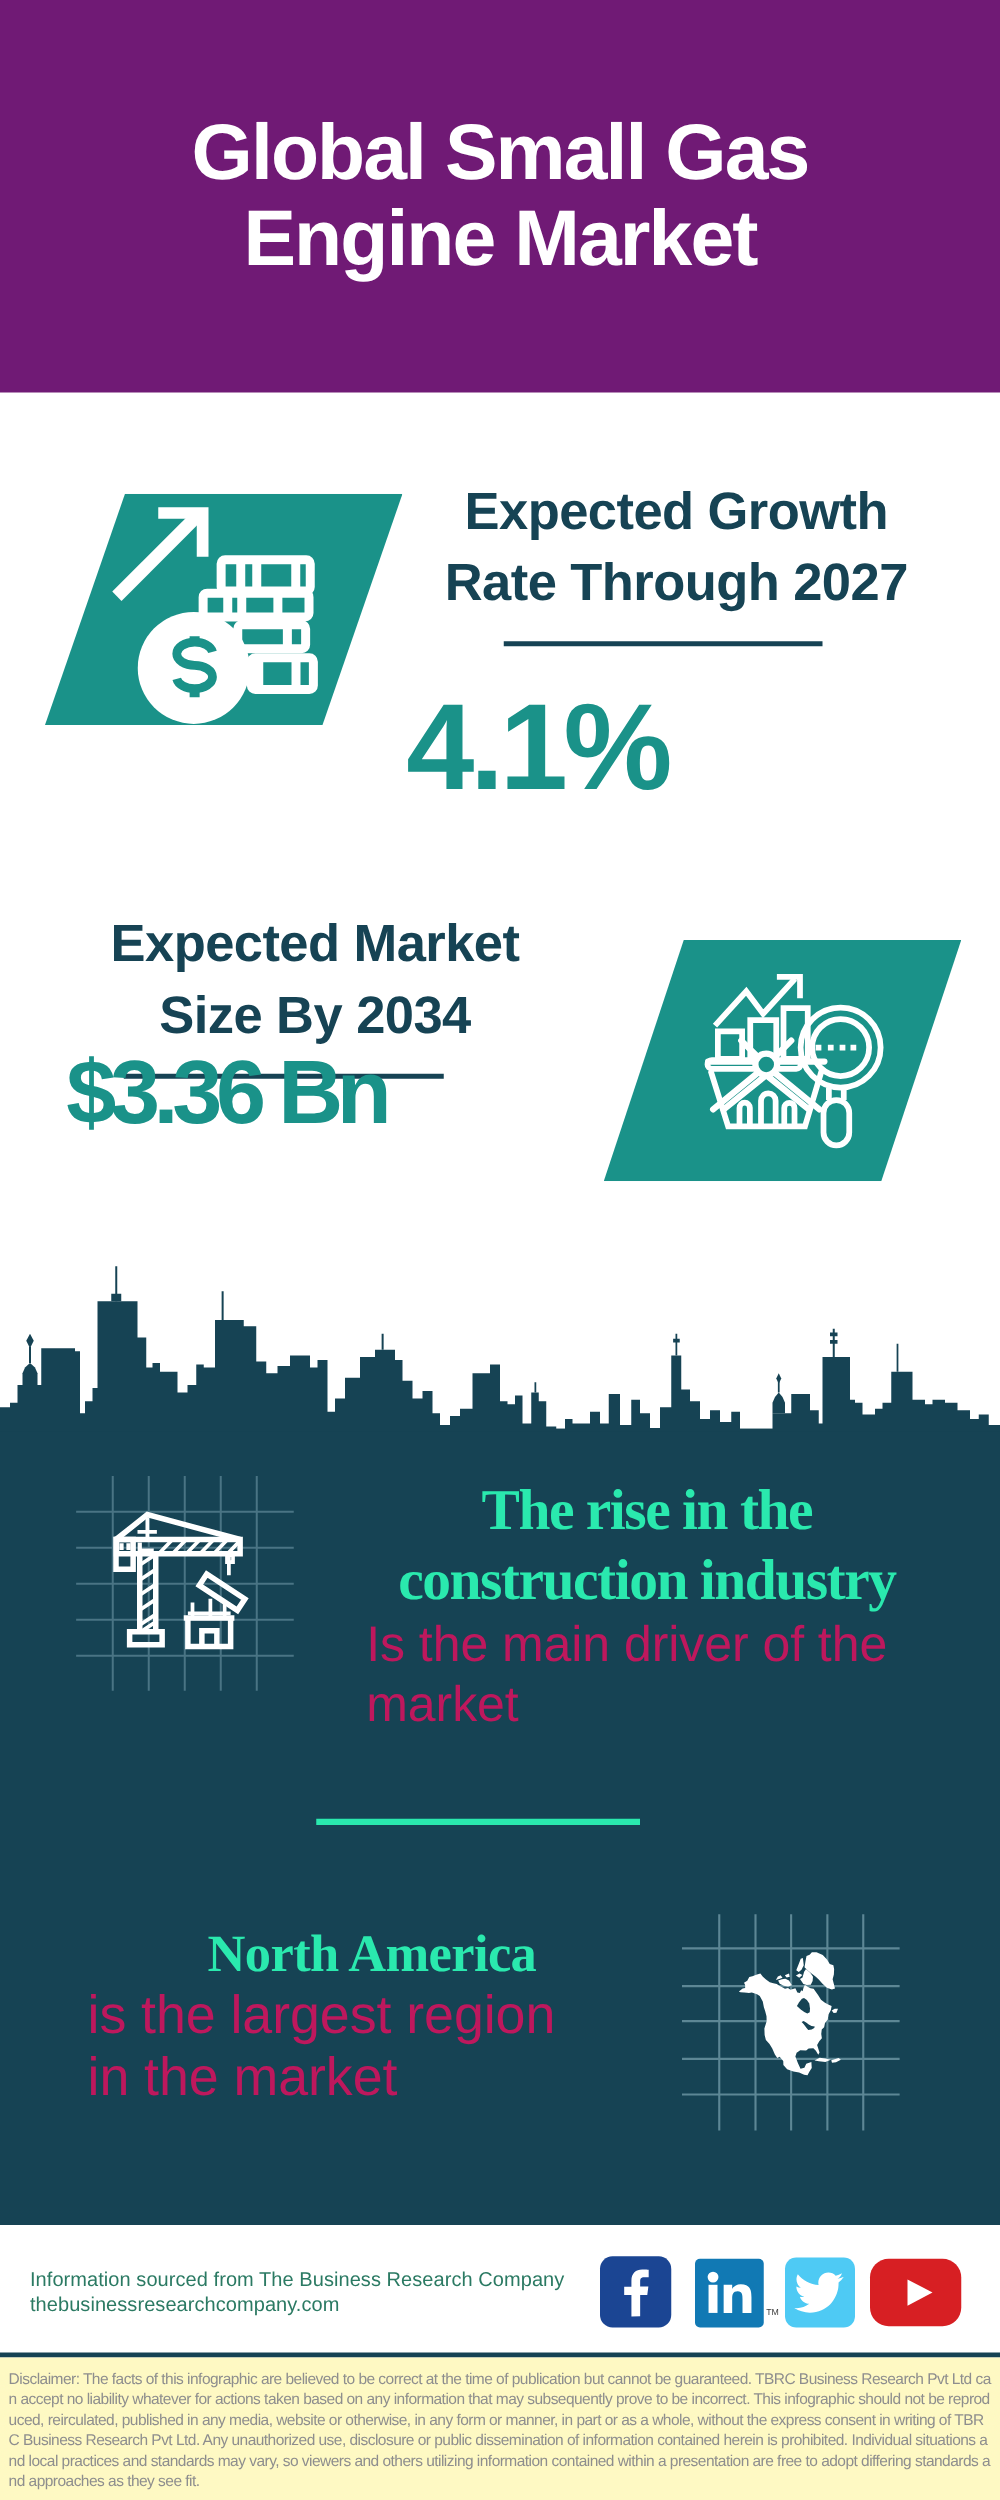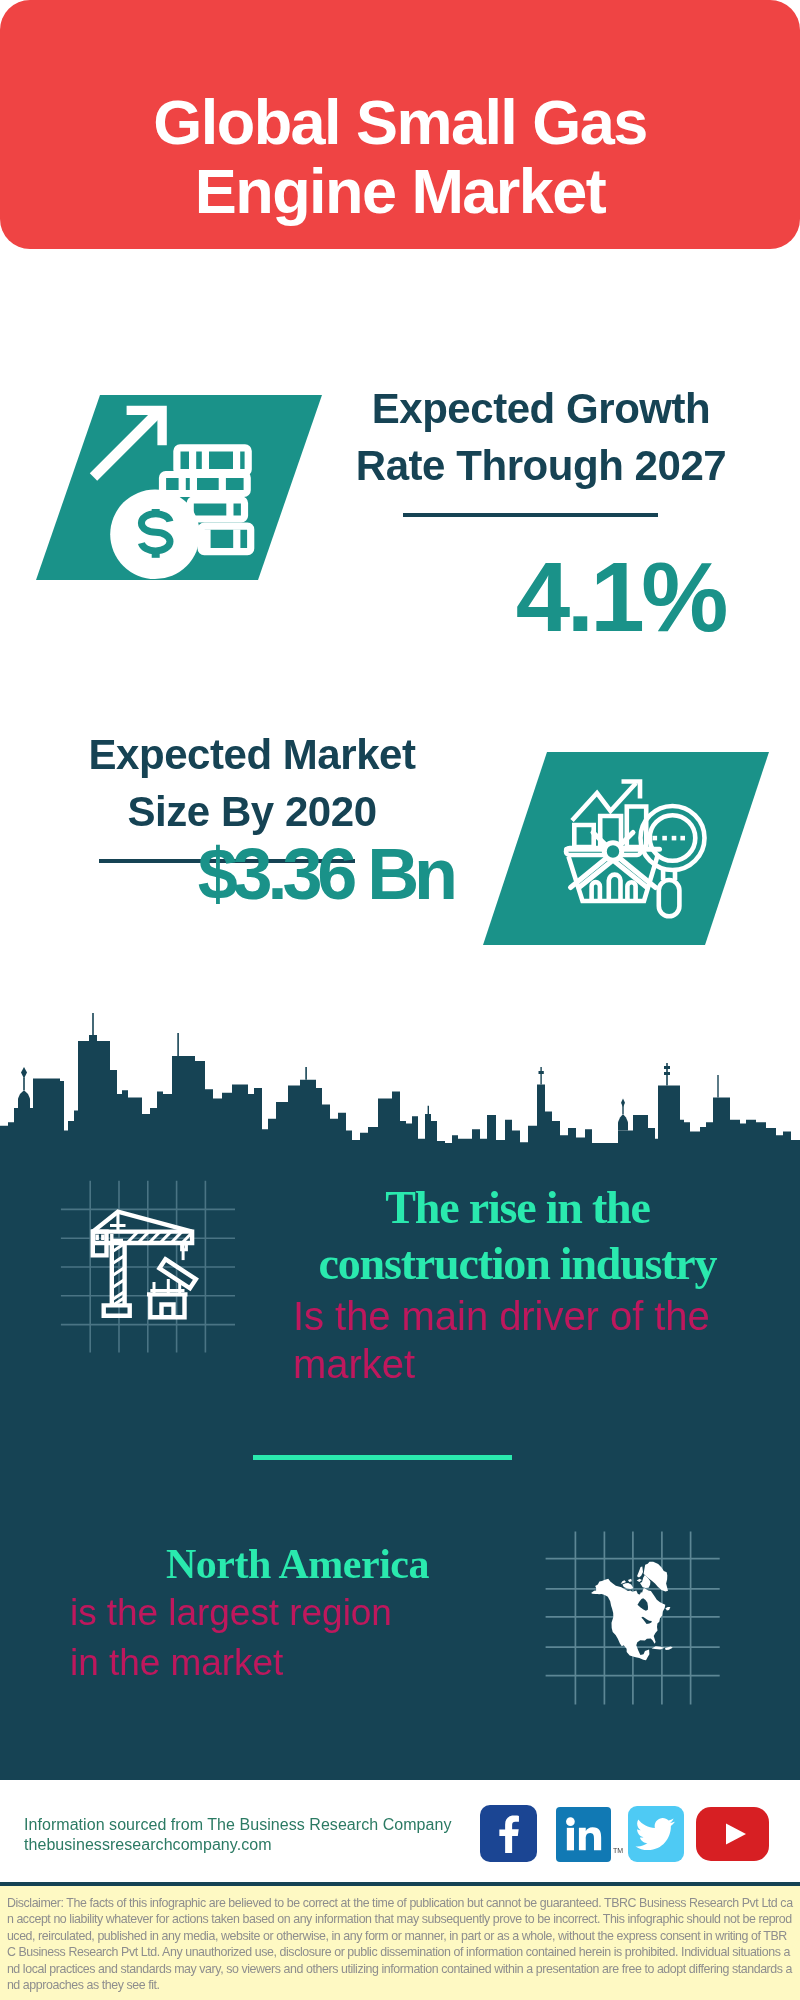--- a/index.html
+++ b/index.html
@@ -1,32 +1,32 @@
 <!DOCTYPE html>
 <html><head>
 <meta charset="utf-8">
 <title>Global Small Gas Engine Market</title>
 <style>
   html,body{margin:0;padding:0;background:#fff;}
   body{width:800px;height:2000px;font-family:"Liberation Sans",sans-serif;overflow:hidden;-webkit-font-smoothing:antialiased;}
   .page{position:relative;width:800px;height:2000px;background:#fff;overflow:hidden;}
 
   
-  .header{position:absolute;left:0;top:0;width:800px;height:249px;background:#ef4444;border-radius:30px;}
+  .header{position:absolute;left:0;top:0;width:800px;height:314px;background:#701a75;}
   .header-title{position:absolute;left:0;top:88px;width:800px;text-align:center;color:#fff;
     font-size:63px;line-height:69px;font-weight:bold;letter-spacing:-1.55px;white-space:pre-line;}
 
   
   .para{position:absolute;background:#1a9289;}
   .para1{left:36px;top:395px;width:286px;height:185px;clip-path:polygon(64px 0,286px 0,222px 185px,0 185px);}
   .para2{left:483px;top:752px;width:286px;height:193px;clip-path:polygon(64px 0,286px 0,222px 193px,0 193px);}
   .ico{position:absolute;}
   .stat-title{position:absolute;text-align:center;color:#164354;font-weight:bold;font-size:42px;line-height:57px;letter-spacing:-0.45px;white-space:pre-line;}
   .rule{position:absolute;height:4px;background:#164354;}
-  .stat-value{position:absolute;text-align:right;color:#1a9289;font-weight:bold;letter-spacing:-2px;}
+  .stat-value{position:absolute;text-align:left;color:#1a9289;font-weight:bold;letter-spacing:-2px;}
 
   
   .dark{position:absolute;left:0;top:1143px;width:800px;height:637px;background:#164354;}
   .skyline{position:absolute;left:0;top:1005px;width:800px;height:140px;}
 
   
   .ins-hi{position:absolute;text-align:center;color:#2ae9ae;font-weight:bold;font-size:46px;line-height:56.3px;letter-spacing:-1.2px;white-space:pre-line;font-family:Liberation Serif, serif;}
   .ins-bd{position:absolute;text-align:left;color:#be185d;font-weight:normal;font-size:40px;line-height:47.5px;letter-spacing:-0.05px;white-space:pre-line;}
   .mint-rule{position:absolute;height:5px;background:#2ae9ae;}
   .footer{position:absolute;left:0;top:1780px;width:800px;height:103px;background:#fff;}
@@ -115,21 +115,21 @@
     </g>
     <circle cx="58" cy="86.5" r="8.7" fill="#1a9289" stroke="#ffffff" stroke-width="5"></circle>
     <g fill="#ffffff">
       <rect x="97.5" y="70.8" width="4.6" height="4.6"></rect>
       <rect x="107.3" y="70.8" width="4.6" height="4.6"></rect>
       <rect x="116.7" y="70.8" width="4.6" height="4.6"></rect>
       <rect x="125.4" y="70.8" width="4.6" height="4.6"></rect>
     </g>
   </svg>
   <div class="stat-title" style="left:52px;top:726px;width:400px;">Expected Market
-Size By 2020</div>
+Size By 2034</div>
   <div class="rule" style="left:99px;top:859px;width:256px;"></div>
   <div class="stat-value" style="left:53px;top:828px;width:400px;font-size:72px;line-height:92px;letter-spacing:-5.1px;">$3.36 Bn</div>
 
   <div class="dark"></div>
   <svg class="skyline" viewBox="0 0 800 140" preserveAspectRatio="none">
     <path fill="#164354" d="M0 120.7 L8 120.7 L8 117.2 L14 117.2 L14 103 L33 103 L33 73.5 L60 73.5 L60 75.9 L64 75.9 L64 125.5 L68 125.5 L68 116 L74 116 L74 105.4 L78 105.4 L78 36 L110 36 L110 65 L117 65 L117 88.9 L122 88.9 L122 85.3 L128 85.3 L128 92.4 L142 92.4 L142 108.9 L150 108.9 L150 103 L157 103 L157 86.5 L163 86.5 L163 88.9 L172 88.9 L172 51 L195 51 L195 56 L205 56 L205 84.2 L213 84.2 L213 93.6 L222 93.6 L222 87.7 L232 87.7 L232 79.4 L248 79.4 L248 88.9 L254 88.9 L254 83 L262 83 L262 124.3 L268 124.3 L268 113.7 L276 113.7 L276 97.1 L288 97.1 L288 80.6 L300 80.6 L300 74.7 L316 74.7 L316 83 L322 83 L322 99.5 L330 99.5 L330 113.7 L338 113.7 L338 107.8 L346 107.8 L346 125.5 L352 125.5 L352 134.9 L360 134.9 L360 127.8 L368 127.8 L368 121.9 L378 121.9 L378 93.6 L392 93.6 L392 86.5 L400 86.5 L400 116 L406 116 L406 118.4 L412 118.4 L412 111.3 L418 111.3 L418 133.7 L425 133.7 L425 108.9 L431 108.9 L431 116 L437 116 L437 136.1 L445 136.1 L445 138 L452 138 L452 130.2 L458 130.2 L458 133.7 L472 133.7 L472 124.3 L480 124.3 L480 133.7 L487 133.7 L487 110.1 L496 110.1 L496 134.9 L505 134.9 L505 114.8 L512 114.8 L512 125.5 L520 125.5 L520 137.3 L528 137.3 L528 120.7 L537 120.7 L537 79.4 L545 79.4 L545 106.6 L552 106.6 L552 116 L560 116 L560 130.2 L568 130.2 L568 123.1 L576 123.1 L576 132.5 L585 132.5 L585 124.3 L592 124.3 L592 138 L600 138 L600 138 L618 138 L618 125.5 L633 125.5 L633 110.1 L648 110.1 L648 123.1 L655 123.1 L655 133.7 L658 133.7 L658 80.6 L680 80.6 L680 114.8 L684 114.8 L684 117.2 L690 117.2 L690 126.6 L700 126.6 L700 121.9 L706 121.9 L706 117.2 L713 117.2 L713 92.4 L730 92.4 L730 114.8 L740 114.8 L740 118.4 L746 118.4 L746 114.8 L756 114.8 L756 117.2 L766 117.2 L766 123.1 L776 123.1 L776 130.2 L783 130.2 L783 126.6 L791 126.6 L791 134.9 L800 134.9 L800 140 L0 140 Z"></path>
     <path fill="#164354" d="M18 103 L18 93.6 L20 88.9 L24 85.3 L28 88.9 L30 93.6 L30 103 Z"></path>
     <path fill="#164354" d="M23.2 85.3 L23.2 72.4 L24.8 72.4 L24.8 85.3 Z"></path>
     <path fill="#164354" d="M24 62 L27 67.5 L24 73.5 L21 67.5 Z"></path>
     <path fill="#164354" d="M92.2 36 L92.2 8 L93.8 8 L93.8 36 Z"></path>
@@ -190,21 +190,21 @@
       <path d="M106.5 142.2 L106.5 129.5 L118.5 129.5 L118.5 142.2"></path>
     </g>
   </svg>
   <div class="ins-hi" style="left:293px;top:1180px;width:449px;">The rise in the
 construction industry</div>
   <div class="ins-bd" style="left:293px;top:1293px;width:449px;">Is the main driver of the
 market</div>
   <div class="mint-rule" style="left:253px;top:1455px;width:259px;"></div>
 
   <div class="ins-hi" style="left:73px;top:1536px;width:449px;font-size:42px;letter-spacing:-0.5px;">North America</div>
-  <div class="ins-bd" style="left:70px;top:1588px;width:449px;font-size:37px;line-height:49.7px;">is the largest region
+  <div class="ins-bd" style="left:70px;top:1588px;width:449px;font-size:43px;line-height:49.7px;">is the largest region
 in the market</div>
 
   <svg class="ico" style="left:540px;top:1525px;width:190px;height:185px" viewBox="0 0 190 185">
     <g stroke="#5d8795" stroke-width="1.7" fill="none">
       <path d="M35.4 6.4 V179.4 M64.4 6.4 V179.4 M92.9 6.4 V179.4 M121.9 6.4 V179.4 M150.6 6.4 V179.4"></path>
       <path d="M5.6 33.7 H179.7 M5.6 63.9 H179.7 M5.6 91.9 H179.7 M5.6 122.1 H179.7 M5.6 150.6 H179.7"></path>
     </g>
     <g fill="#ffffff">
       <path d="M103.6 48.8 104.4 44.0 105.2 39.7 107.7 38.7 109.5 36.8 113.2 36.7 118.2 39.0 121.6 42.6 123.8 46.1 126.7 47.2 127.3 50.4 127.1 54.6 126.1 58.4 128.0 65.7 125.5 66.5 121.5 65.1 117.8 61.8 115.0 58.5 112.4 56.2 109.5 53.9 106.7 51.7 104.8 50.0 Z"></path>
       <path d="M100.0 58.1 102.0 56.9 103.3 52.4 104.8 50.1 108.2 53.2 110.4 56.4 110.1 59.8 108.6 62.7 105.4 63.0 102.7 62.2 Z"></path>

